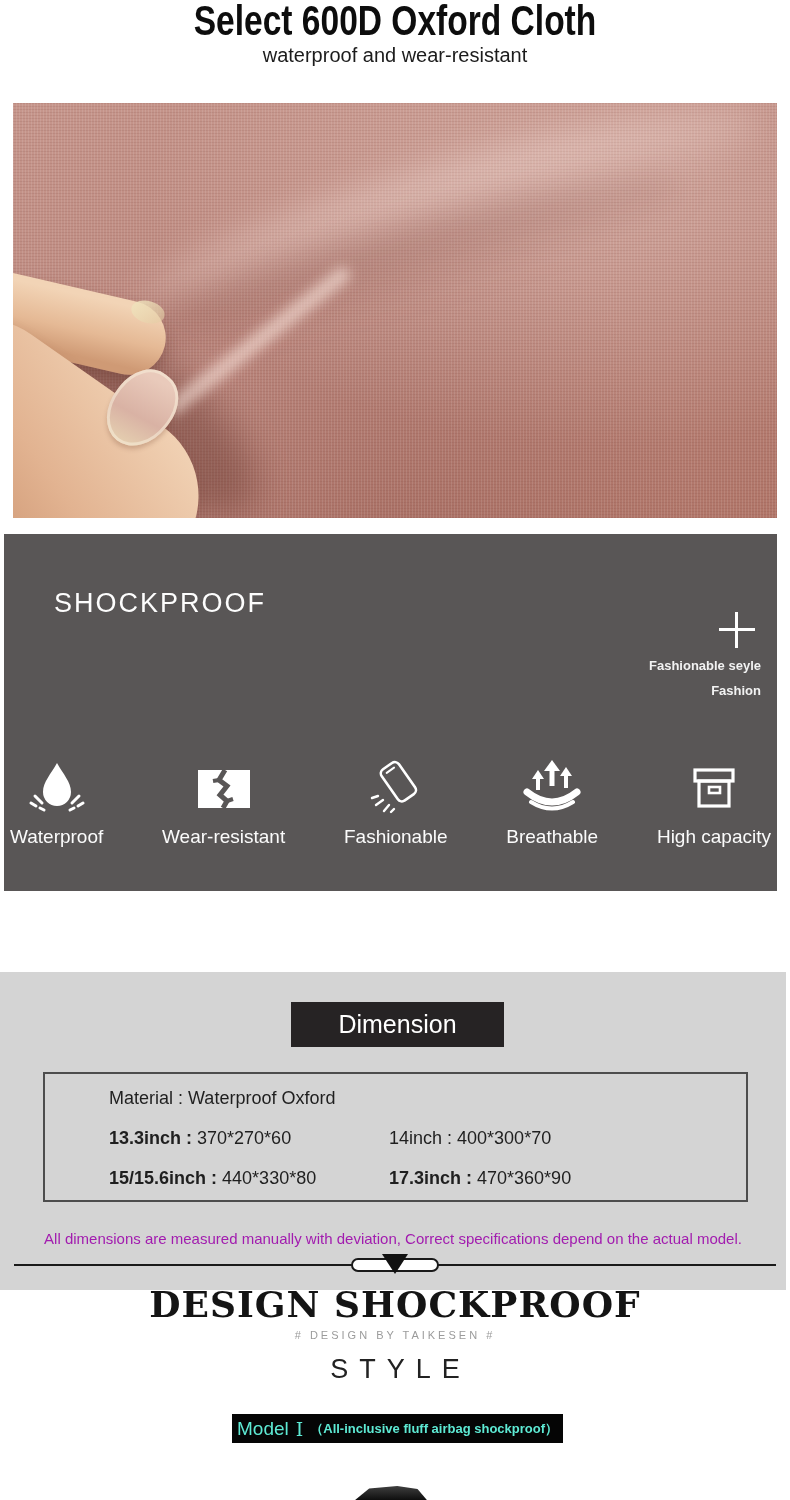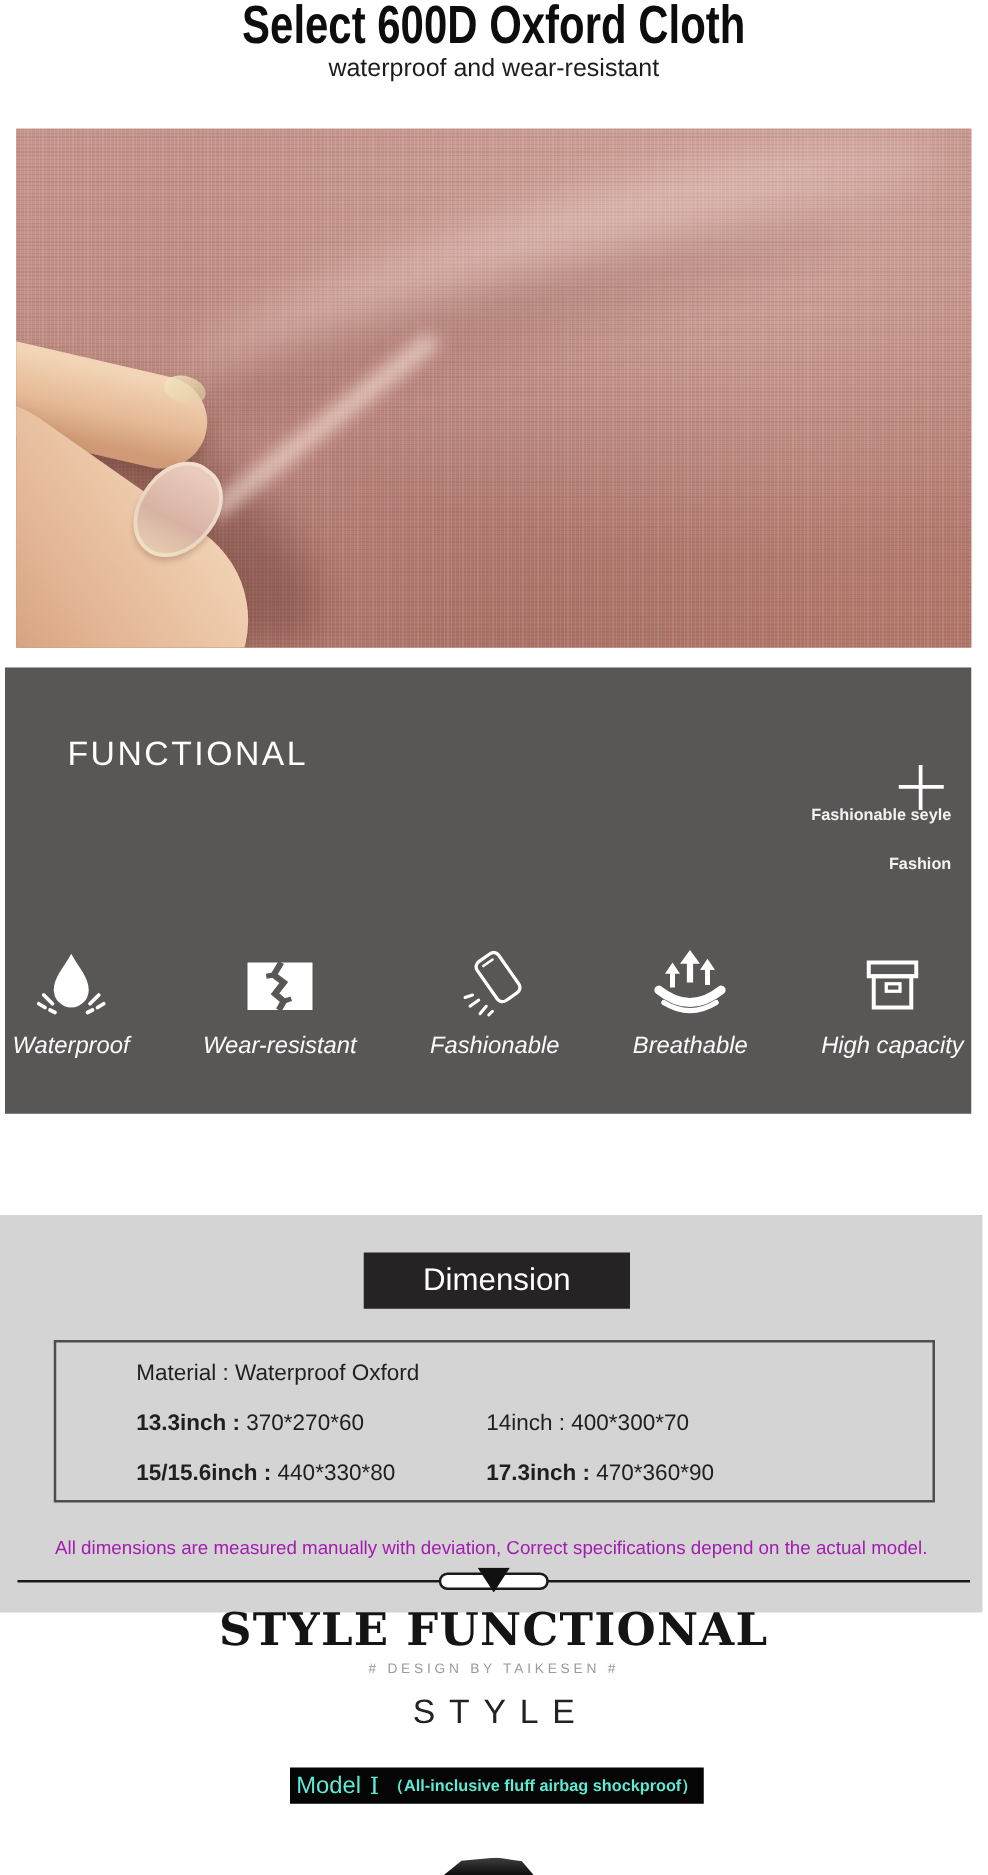--- a/index.html
+++ b/index.html
@@ -50,26 +50,26 @@
     transform:rotate(38deg); border-radius:46% 46% 50% 50%;
     background:linear-gradient(170deg,#e9cabb 15%, #d9b2a4 60%, #e4cdaf 92%);
     box-shadow:inset 0 0 0 3px rgba(248,238,218,0.55), 2px 3px 4px rgba(120,70,50,0.25); }
 
   
   .functional { position:absolute; left:4px; top:534px; width:773px; height:357px; }
   .functional-heading { position:absolute; left:50px; top:54px; font-size:27px; color:#fdfdfd; letter-spacing:2px; }
   .plus-icon { position:absolute; right:22px; top:78px; width:36px; height:36px; }
   .plus-icon::before { content:""; position:absolute; left:0; top:16px; width:36px; height:3px; background:#fff; }
   .plus-icon::after  { content:""; position:absolute; left:16px; top:0; width:3px; height:36px; background:#fff; }
-  .tagline-1 { position:absolute; right:16px; top:110px; font-size:13px; font-weight:bold; color:#f2f2f2; }
+  .tagline-1 { position:absolute; right:16px; top:124px; font-size:13px; font-weight:bold; color:#f2f2f2; }
   .tagline-2 { position:absolute; right:16px; top:149px; font-size:13px; font-weight:bold; color:#f2f2f2; }
   .features { position:absolute; left:0; right:0; top:224px; display:flex; justify-content:space-between; padding:0 6px; }
   .feature { display:flex; flex-direction:column; align-items:center; }
   .feature-icon { height:58px; display:flex; align-items:flex-end; justify-content:center; }
-  .feature-label { margin-top:10px; font-size:19px; color:#fbfbfb; white-space:nowrap;font-style:italic; }
+  .feature-label { margin-top:10px; font-size:19px; color:#fbfbfb; white-space:nowrap; }
 
   
   .dim-section { position:absolute; left:0; top:972px; width:786px; height:318px; }
   .dim-title-box { position:absolute; left:291px; top:30px; width:213px; height:45px;
     display:flex; align-items:center; justify-content:center; }
   .dim-title-box span { font-size:25px; color:#fff; }
   .spec-box { position:absolute; left:43px; top:100px; width:705px; height:130px;
     border:2px solid #4d4d4d; }
   .spec-cell { position:absolute; font-size:18px; color:#1f1f1f; white-space:nowrap; }
   .spec-label-bold { font-weight:bold; }
@@ -113,21 +113,21 @@
     <div class="fold-shadow"></div>
     <div class="finger-shadow"></div>
     <div class="pinch-ridge"></div>
     <div class="finger-index"></div>
     <div class="finger-index-tip"></div>
     <div class="finger-thumb"></div>
     <div class="thumb-nail"></div>
   </div>
 
   <div class="functional" style="background:#595656;">
-    <div class="functional-heading">FUNCTIONAL</div>
+    <div class="functional-heading">SHOCKPROOF</div>
     <div class="plus-icon"></div>
     <div class="tagline-1">Fashionable seyle</div>
     <div class="tagline-2">Fashion</div>
 
     <div class="features">
 
       <div class="feature">
         <div class="feature-icon">
           <svg width="62" height="56" viewBox="0 0 62 56">
             <path d="M31 3 C37 14 45 22 45 32 A14 14 0 0 1 17 32 C17 22 25 14 31 3 Z" fill="#fff"></path>
@@ -220,21 +220,21 @@
       </div>
     </div>
 
     <div class="dim-note" style="color:#a21caf;">All dimensions are measured manually with deviation, Correct specifications depend on the actual model.</div>
   </div>
 
   <div class="divider"></div>
   <div class="divider-capsule"></div>
   <div class="divider-triangle"></div>
 
-  <div class="style-heading">STYLE FUNCTIONAL</div>
+  <div class="style-heading">DESIGN SHOCKPROOF</div>
   <div class="design-by"># DESIGN BY TAIKESEN #</div>
   <div class="style-sub">STYLE</div>
 
   <div class="model-box" style="background:#050505;">
     <span class="model-name">Model</span>
     <span class="model-numeral">Ⅰ</span>
     <span class="model-desc">（All-inclusive fluff airbag shockproof）</span>
   </div>
 
   <div class="bag-top"></div>

